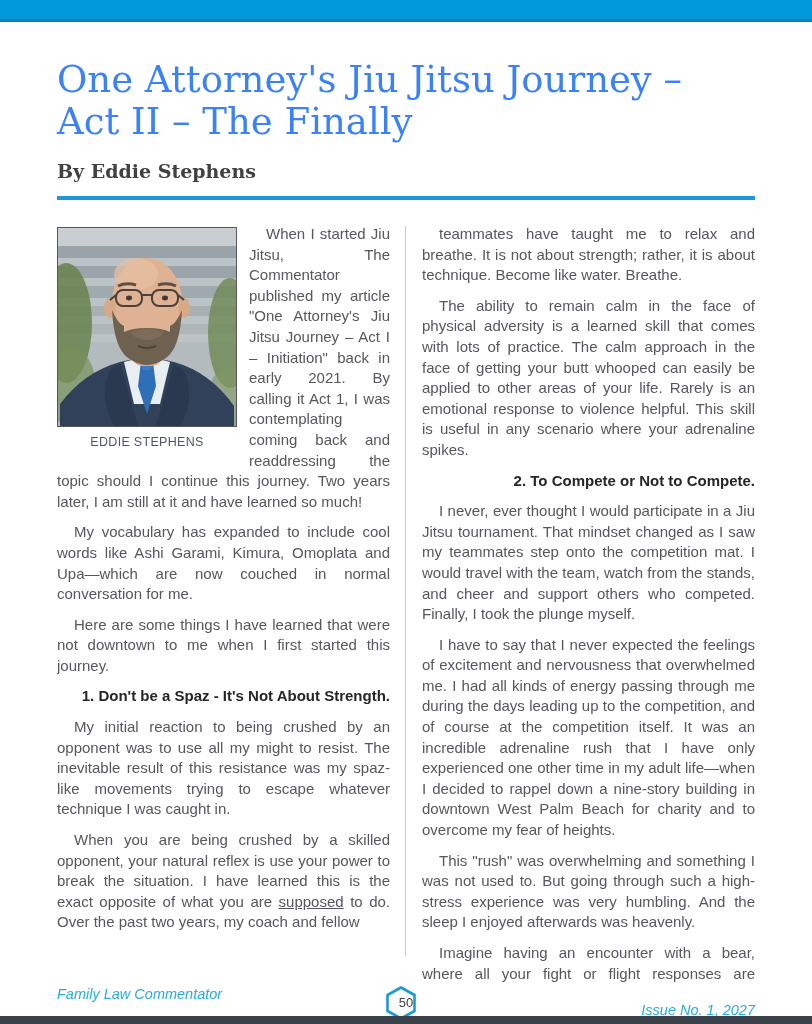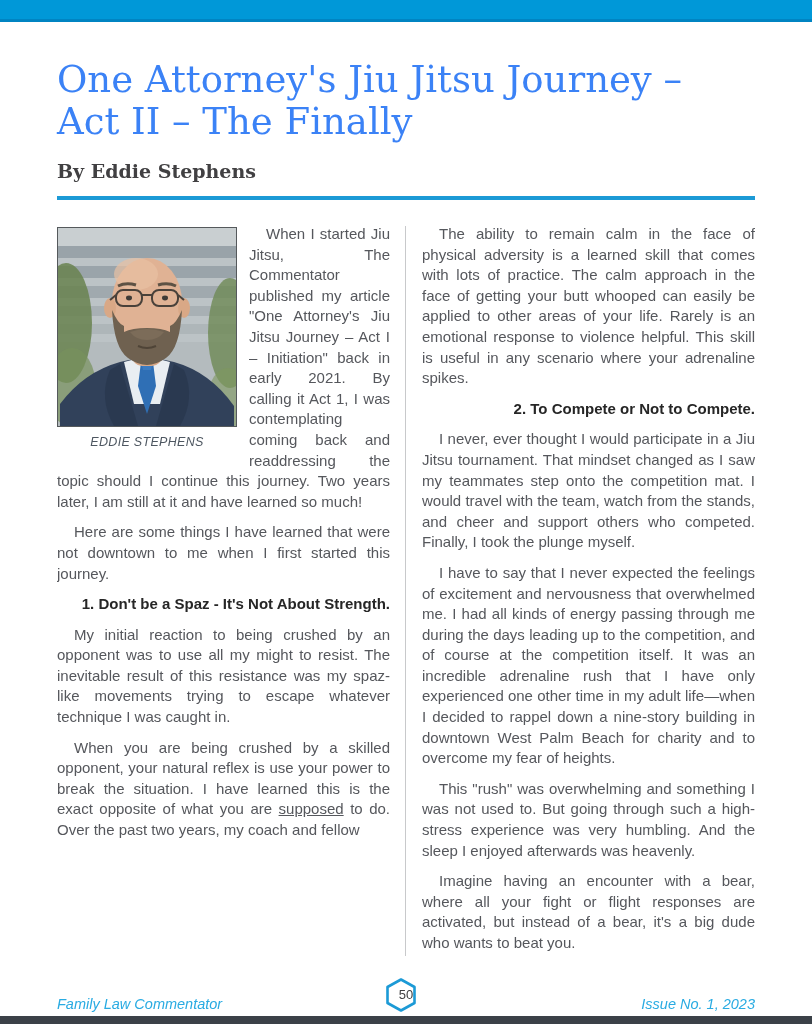--- a/index.html
+++ b/index.html
@@ -87,43 +87,43 @@
     text-align: right;
     font-size: 15px;
   }
   .uline { text-decoration: underline; }
 
   figure.photo {
     float: left;
     width: 180px;
     margin: 3px 12px 16px 0;
     padding: 0;
-    font-style: italic;
   }
   .photo-frame {
     width: 180px; height: 200px;
     border: 1px solid #55595C;
     display: block;
   }
   .photo-caption {
     display: block;
     text-align: center;
     font-size: 12.5px;
     letter-spacing: 0.3px;
     color: #4E5761;
     margin-top: 5px;
   }
 
   .footer {
     position: absolute;
     left: 57px; right: 57px;
-    bottom: 12px;
+    bottom: 4px;
     height: 34px;
     display: flex;
-    align-items: flex-end;
+    align-items: flex-start;
+    flex-direction: column;
   }
   .footer-journal, .footer-issue {
     font-style: italic;
     font-size: 14.5px;
     color: #29ABE2;
   }
   .footer-issue { margin-left: auto; }
   .page-badge {
     position: absolute;
     left: 50%; top: 50%;
@@ -203,44 +203,46 @@
           <line x1="58" y1="67" x2="52" y2="72" stroke="#49413A" stroke-width="2"></line>
           <line x1="120" y1="67" x2="126" y2="72" stroke="#49413A" stroke-width="2"></line>
 
           <ellipse cx="71" cy="70" rx="3" ry="2.4" fill="#3E3A36"></ellipse>
           <ellipse cx="107" cy="70" rx="3" ry="2.4" fill="#3E3A36"></ellipse>
         </svg>
         <figcaption class="photo-caption">EDDIE STEPHENS</figcaption>
       </figure>
 
       <p>When I started Jiu Jitsu, The Commentator published my article "One Attorney's Jiu Jitsu Journey – Act I – Initiation" back in early 2021.  By calling it Act 1, I was contemplating coming back and readdressing the topic should I continue this journey.   Two years later, I am still at it and have learned so much!</p>
+      <p>My vocabulary has expanded to include cool words like Ashi Garami, Kimura, Omoplata and Upa—which  are now couched in normal conversation for me.</p>
       <p>Here are some things I have learned that were not downtown to me when I first started this journey.</p>
       <p class="section-heading">1.  Don't be a Spaz - It's Not About Strength.</p>
       <p>My initial reaction to being crushed by an opponent was to use all my might to resist. The inevitable result of this resistance was my spaz-like movements trying to escape whatever technique I was caught in.</p>
       <p><span>When you are being crushed by a skilled opponent, your natural reflex is use your power to break the situation.  I have learned this is the exact opposite of what you are </span><span class="uline">supposed</span><span> to do. Over the past two years, my coach and fellow</span></p>
     </div>
 
     <div class="col-divider"></div>
 
     <div class="col col-right">
+      <p>teammates have taught me to relax and breathe. It is not about strength; rather, it is about technique. Become like water.  Breathe.</p>
       <p>The ability to remain calm in the face of physical adversity is a learned skill that comes with lots of practice.  The calm approach in the face of getting your butt whooped can easily be applied to other areas of your life.  Rarely is an emotional response to violence helpful.  This skill is useful in any scenario where your adrenaline spikes.</p>
       <p class="section-heading">2.  To Compete or Not to Compete.</p>
       <p>I never, ever thought I would participate in a Jiu Jitsu tournament.  That mindset changed as I saw my teammates step onto the competition mat.   I would travel with the team, watch from the stands, and cheer and support others who competed. Finally, I took the plunge myself.</p>
       <p>I have to say that I never expected the feelings of excitement and nervousness that overwhelmed me.  I had all kinds of energy passing through me during the days leading up to the competition, and of course at the competition itself. It was an incredible adrenaline rush that I have only experienced one other time in my adult life—when I decided to rappel down a nine-story building in downtown West Palm Beach for charity and to overcome my fear of heights.</p>
       <p>This "rush" was overwhelming and something I was not used to.  But going through such a high-stress experience was very humbling.   And the sleep I enjoyed afterwards was heavenly.</p>
       <p>Imagine having an encounter with a bear, where all your fight or flight responses are activated, but instead of a bear, it's a big dude who wants to beat you.</p>
     </div>
 
   </div>
 </div>
 
 <div class="footer">
   <span class="footer-journal">Family Law Commentator</span>
   <span class="page-badge">
     <svg width="30" height="34" viewBox="0 0 30 34">
       <polygon points="15,1.5 28.5,9 28.5,25 15,32.5 1.5,25 1.5,9" fill="#ffffff" stroke="#1C9AD6" stroke-width="2.6" stroke-linejoin="round"></polygon>
     </svg>
     <span class="num">50</span>
   </span>
-  <span class="footer-issue">Issue No. 1, 2023</span>
+  <span class="footer-issue">Issue No. 1, 2027</span>
 </div>
 
 <div class="bottombar"></div>
 
 </body></html>

